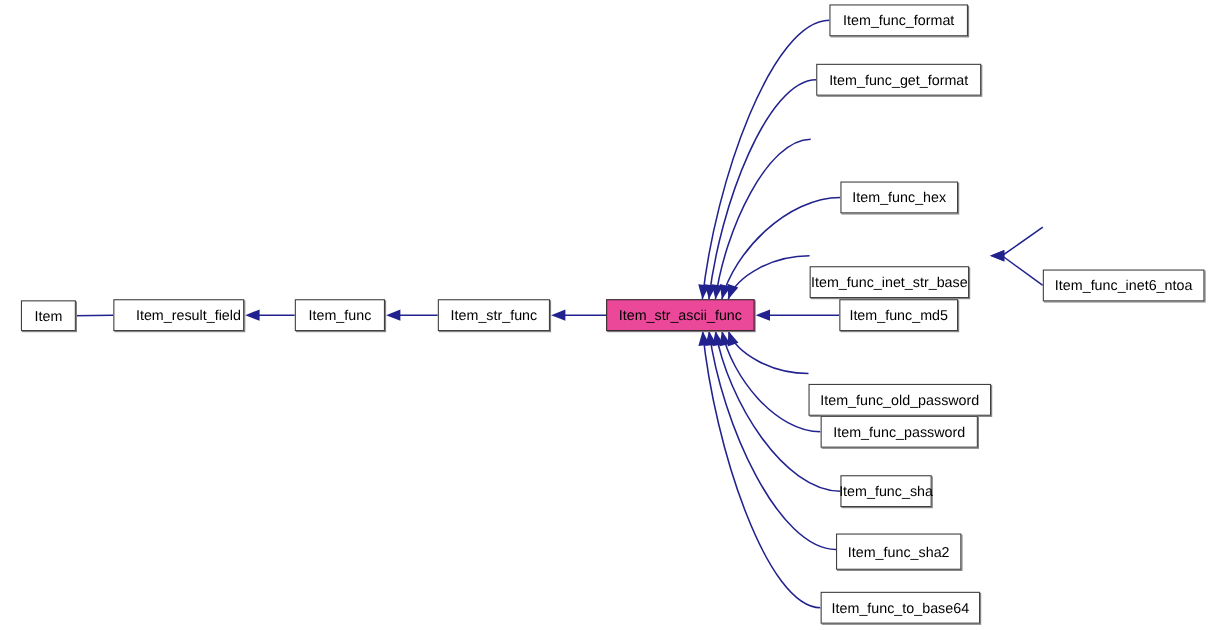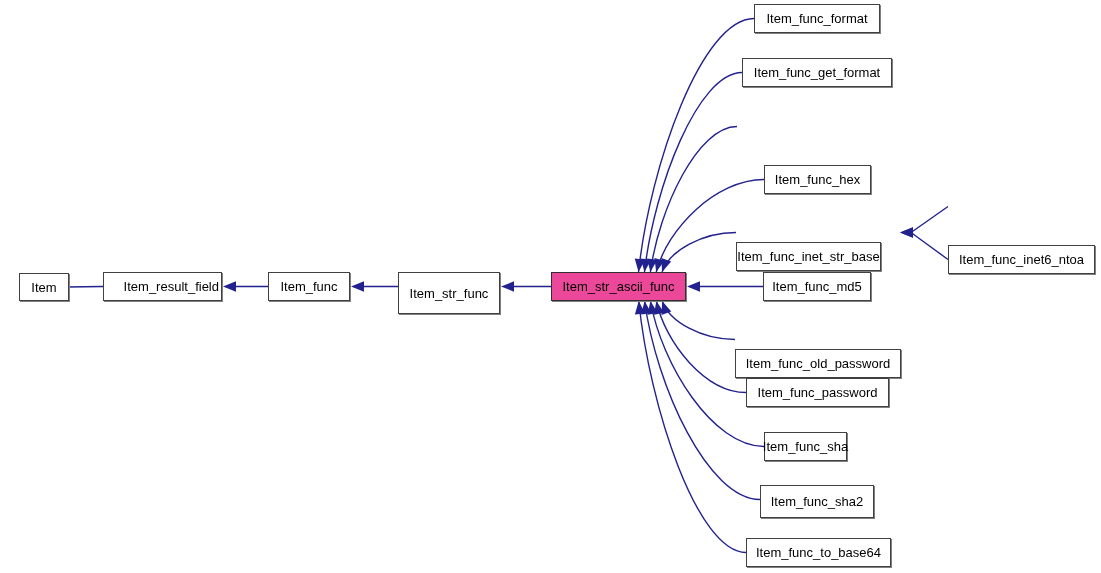--- a/index.html
+++ b/index.html
@@ -88,21 +88,21 @@
     </svg>
 <div class="node" style="left: 4px; top: 273px; width: 50px; height: 28px; margin-left: 15px;">
       <span class="node-label">Item</span>
     </div>
     <div class="node" style="left: 103px; top: 272px; width: 119px; height: 29px; justify-content: flex-end;">
       <span class="node-label">Item_result_field</span>
     </div>
     <div class="node" style="left: 268px; top: 272px; width: 82px; height: 29px;">
       <span class="node-label">Item_func</span>
     </div>
-    <div class="node" style="left: 398px; top: 272px; width: 102px; height: 42px;">
+    <div class="node" style="left: 398px; top: 272px; width: 102px; height: 29px;">
       <span class="node-label">Item_str_func</span>
     </div>
     <div class="node highlight" style="left: 551px; top: 272px; width: 135px; height: 29px;">
       <span class="node-label">Item_str_ascii_func</span>
     </div>
     <div class="node" style="left: 754px; top: 4px; width: 126px; height: 29px;">
       <span class="node-label">Item_func_format</span>
     </div>
     <div class="node" style="left: 742px; top: 58px; width: 150px; height: 29px;">
       <span class="node-label">Item_func_get_format</span>

